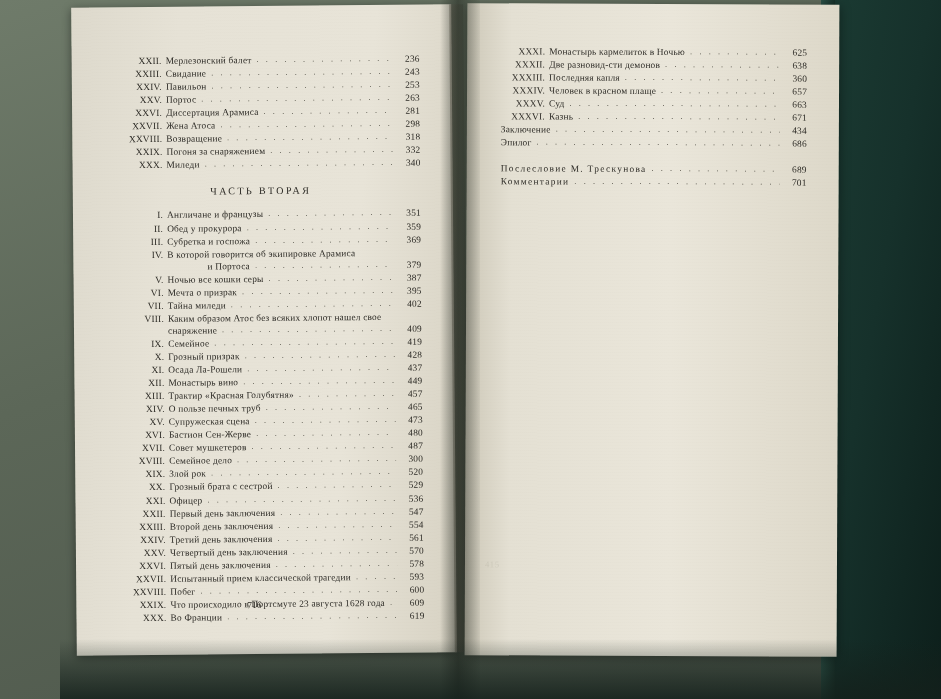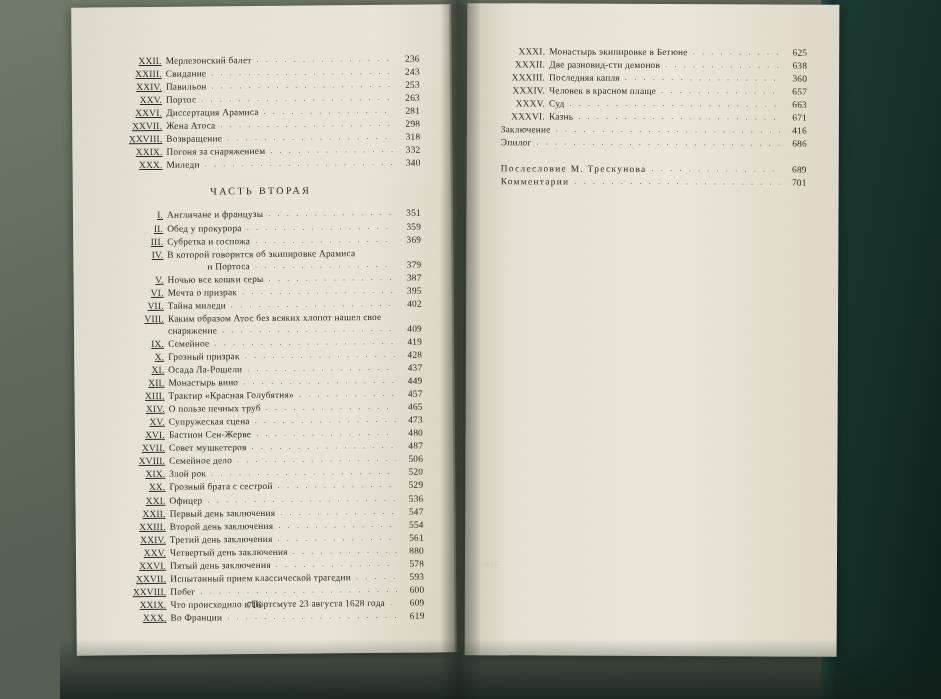--- a/index.html
+++ b/index.html
@@ -128,21 +128,21 @@
     display: flex;
     align-items: baseline;
     white-space: nowrap;
   }
   .num {
     display: inline-block;
     text-align: right;
     padding-right: 4px;
     flex: 0 0 auto;
   }
-  .num-l { width: 52px; text-decoration: underline; }
+  .num-l { width: 52px; }
   .num-r { width: 48px; text-align: right; }
   .title {
     flex: 0 0 auto;
   }
   .dots {
     flex: 1 1 auto;
     overflow: hidden;
     margin: 0 3px 0 5px;
     font-size: 8.2px;
     letter-spacing: 2.6px;
@@ -363,21 +363,21 @@
         <div class="entry">
           <span class="num num-l">XVII.</span>
           <span class="title">Совет  мушкетеров</span>
           <span class="dots">. . . . . . . . . . . . . . . . . . . . . . . . . . . . . . . . . . . . . . . . </span>
           <span class="page-no">487</span>
         </div>
         <div class="entry">
           <span class="num num-l">XVIII.</span>
           <span class="title">Семейное  дело</span>
           <span class="dots">. . . . . . . . . . . . . . . . . . . . . . . . . . . . . . . . . . . . . . . . </span>
-          <span class="page-no">506</span>
+          <span class="page-no">300</span>
         </div>
         <div class="entry">
           <span class="num num-l">XIX.</span>
           <span class="title">Злой  рок</span>
           <span class="dots">. . . . . . . . . . . . . . . . . . . . . . . . . . . . . . . . . . . . . . . . </span>
           <span class="page-no">520</span>
         </div>
         <div class="entry">
           <span class="num num-l">XX.</span>
           <span class="title">Грозный брата с сестрой</span>
@@ -405,21 +405,21 @@
         <div class="entry">
           <span class="num num-l">XXIV.</span>
           <span class="title">Третий  день  заключения</span>
           <span class="dots">. . . . . . . . . . . . . . . . . . . . . . . . . . . . . . . . . . . . . . . . </span>
           <span class="page-no">561</span>
         </div>
         <div class="entry">
           <span class="num num-l">XXV.</span>
           <span class="title">Четвертый  день  заключения</span>
           <span class="dots">. . . . . . . . . . . . . . . . . . . . . . . . . . . . . . . . . . . . . . . . </span>
-          <span class="page-no">880</span>
+          <span class="page-no">570</span>
         </div>
         <div class="entry">
           <span class="num num-l">XXVI.</span>
           <span class="title">Пятый  день  заключения</span>
           <span class="dots">. . . . . . . . . . . . . . . . . . . . . . . . . . . . . . . . . . . . . . . . </span>
           <span class="page-no">578</span>
         </div>
         <div class="entry">
           <span class="num num-l">XXVII.</span>
           <span class="title">Испытанный  прием  классической  трагедии</span>
@@ -446,21 +446,21 @@
         </div>
       </div>
     <div class="folio">716</div>
   </div>
 
   <div class="page-right">
     <div class="paper-texture"></div>
     <div class="toc-right" id="toc-right">
         <div class="entry">
           <span class="num num-r">XXXI.</span>
-          <span class="title">Монастырь экипировке в Бетюне</span>
+          <span class="title">Монастырь кармелиток в Ночью</span>
           <span class="dots">. . . . . . . . . . . . . . . . . . . . . . . . . . . . . . . . . . . . . . . . </span>
           <span class="page-no">625</span>
         </div>
         <div class="entry">
           <span class="num num-r">XXXII.</span>
           <span class="title">Две разновид-сти демонов</span>
           <span class="dots">. . . . . . . . . . . . . . . . . . . . . . . . . . . . . . . . . . . . . . . . </span>
           <span class="page-no">638</span>
         </div>
         <div class="entry">
@@ -484,21 +484,21 @@
         <div class="entry">
           <span class="num num-r">XXXVI.</span>
           <span class="title">Казнь</span>
           <span class="dots">. . . . . . . . . . . . . . . . . . . . . . . . . . . . . . . . . . . . . . . . </span>
           <span class="page-no">671</span>
         </div>
         <div class="entry">
           <span class="num num-r" style="width: 0px;"></span>
           <span class="title">Заключение</span>
           <span class="dots">. . . . . . . . . . . . . . . . . . . . . . . . . . . . . . . . . . . . . . . . </span>
-          <span class="page-no">416</span>
+          <span class="page-no">434</span>
         </div>
         <div class="entry">
           <span class="num num-r" style="width: 0px;"></span>
           <span class="title">Эпилог</span>
           <span class="dots">. . . . . . . . . . . . . . . . . . . . . . . . . . . . . . . . . . . . . . . . </span>
           <span class="page-no">686</span>
         </div>
         <div class="block-gap"></div>
         <div class="entry">
           <span class="num num-r" style="width: 0px;"></span>

